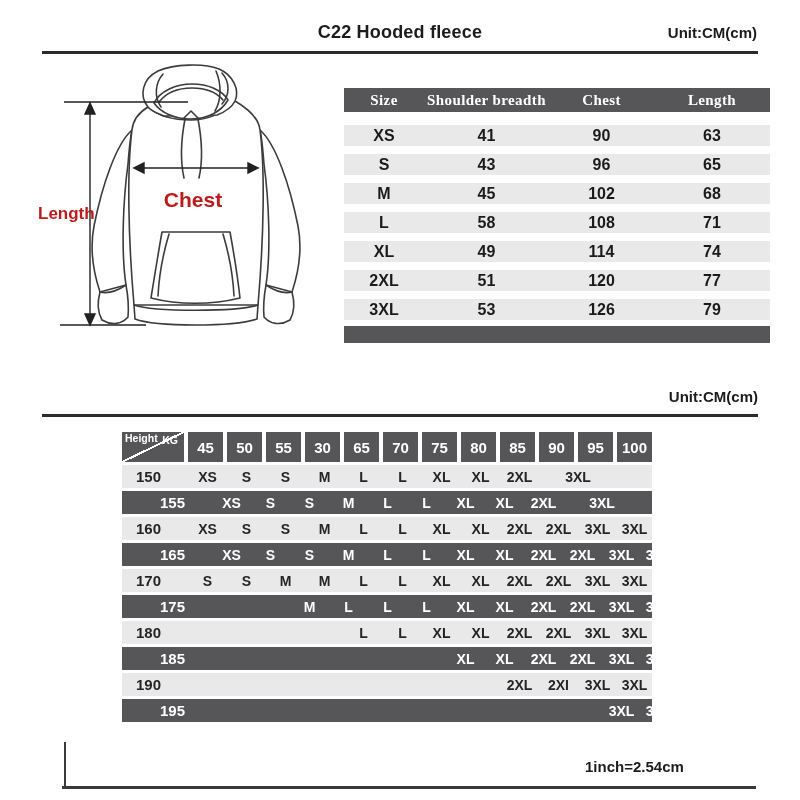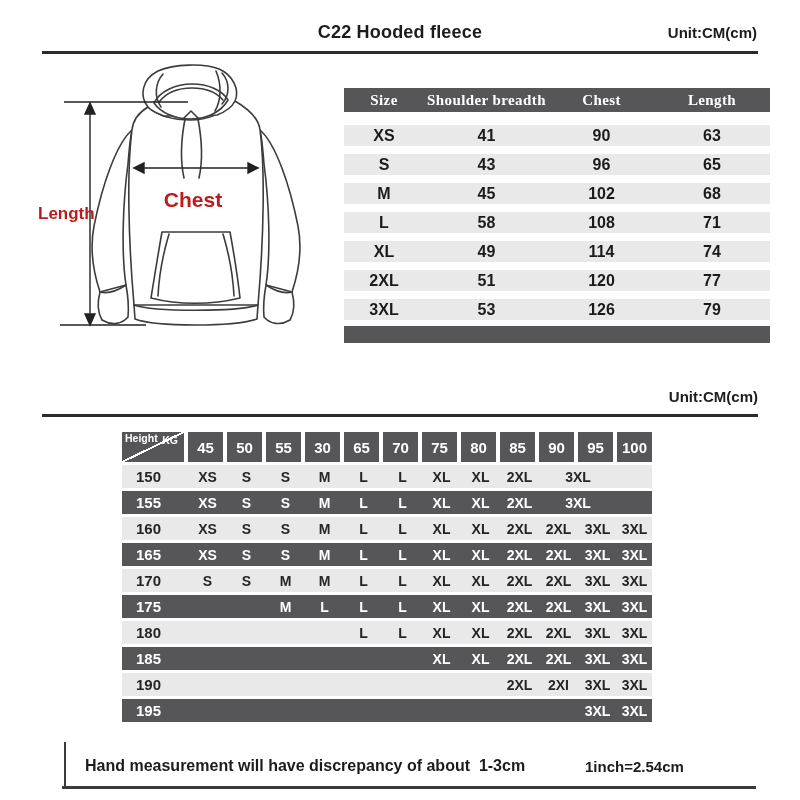--- a/index.html
+++ b/index.html
@@ -43,21 +43,21 @@
   .mx-corner{width:62px;height:30px;position:relative;
     background:linear-gradient(to bottom right,var(--dark) calc(50% - 1px),#fff calc(50% - 1px),#fff calc(50% + 1px),var(--dark) calc(50% + 1px));}
   .mx-corner span{position:absolute;color:#fff;font-size:10.5px;font-weight:700;}
   .c-kg{top:2px;right:6px;}
   .c-h{bottom:18px;left:3px;}
   .mx-hcell{width:35px;height:30px;background:var(--dark);color:#fff;font-weight:700;
     font-size:15px;display:flex;align-items:center;justify-content:center;}
   .mx-row{display:grid;grid-template-columns:66px repeat(11,39px) 35px;height:23px;
     margin-top:3px;align-items:center;}
   .mx-row.light{background:var(--light);color:#252527;}
-  .mx-row.dark{background:var(--dark);color:#fff;}
+  .mx-row.dark{background:var(--dark);color:#fff;padding-left:24px;}
   .mx-label{padding-left:14px;font-weight:700;font-size:15px;}
   .mx-cell{text-align:center;font-weight:700;font-size:14px;}
 
   
   .f-vline{position:absolute;left:64px;top:742px;width:2px;height:46px;background:#3a3a3a;}
   .f-hline{position:absolute;left:62px;top:786px;width:694px;height:3px;background:#3a3a3a;}
   .f-note{position:absolute;left:85px;top:757px;font-size:16px;font-weight:700;}
   .f-conv{position:absolute;left:585px;top:758px;font-size:15px;font-weight:700;}
 </style>
 </head>
@@ -338,16 +338,15 @@
           <div class="mx-cell"></div>
           <div class="mx-cell"></div>
           <div class="mx-cell">3XL</div>
           <div class="mx-cell">3XL</div>
         </div>
       </div>
   </div>
 
   <div class="f-vline"></div>
   <div class="f-hline"></div>
-  <div class="f-note">Hand measurement will have discrepancy of about&nbsp; 1-3cm</div>
   <div class="f-conv">1inch=2.54cm</div>
 
 </div>
 
 </body></html>

